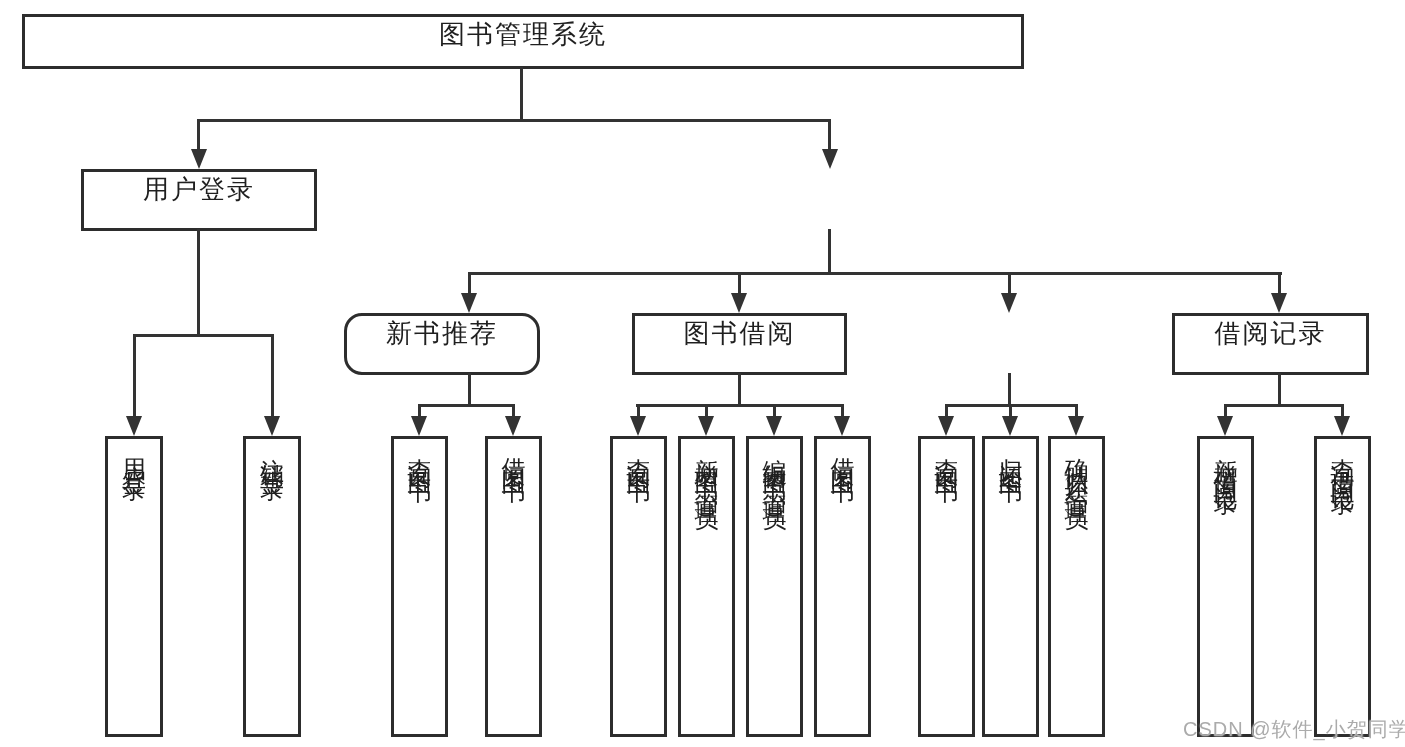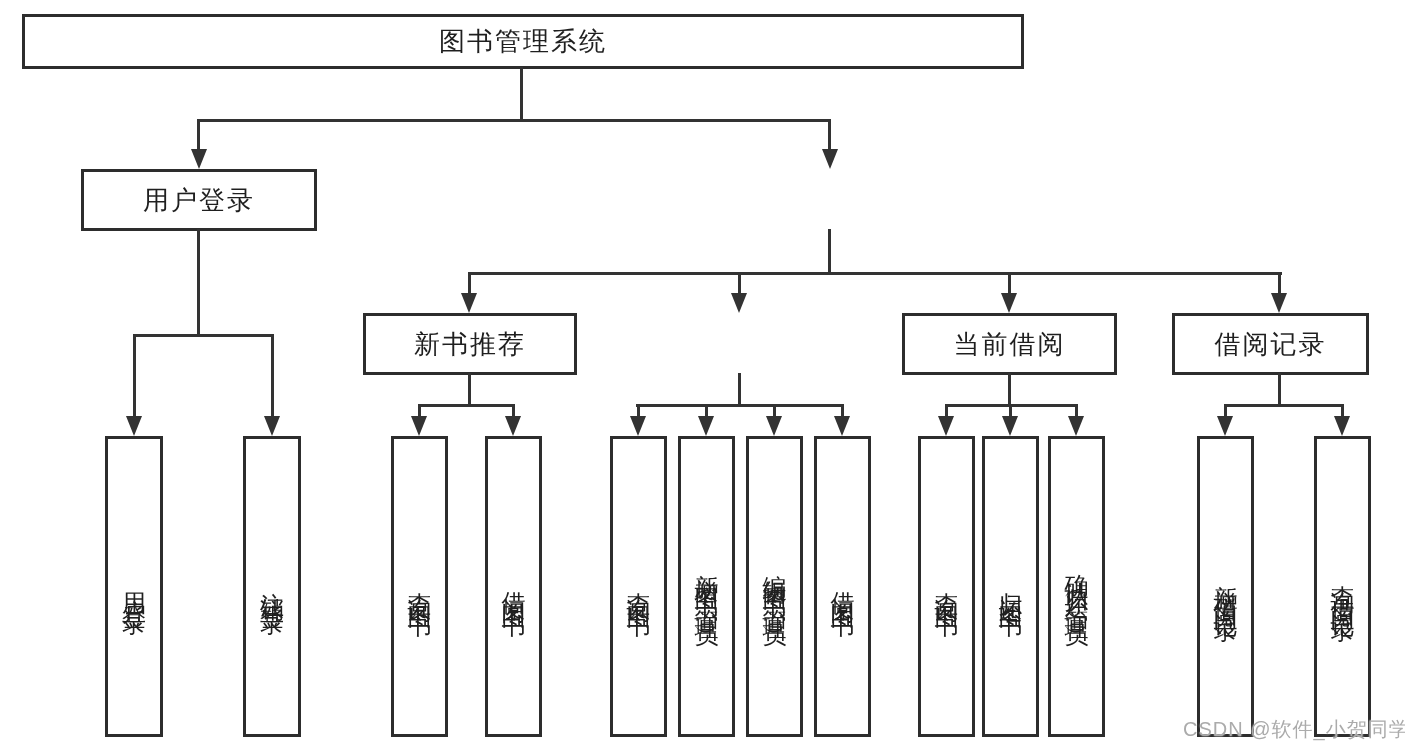--- a/index.html
+++ b/index.html
@@ -5,21 +5,21 @@
   :root{
     --line:#333333; --box_border:#2d2d2d; --text:#1f1f1f; --watermark:#ababab;
   }
   html,body{margin:0;padding:0;background:#ffffff;}
   .canvas{
     position:relative;width:1405px;height:747px;background:#ffffff;overflow:hidden;
     font-family:"Liberation Sans","DejaVu Sans",sans-serif;color:var(--text);
   }
   .box{
     position:absolute;border:3px solid var(--box_border);background:#ffffff;
-    display:flex;align-items:center;justify-content:center;box-sizing:border-box;
+    display:flex;justify-content:center;box-sizing:border-box;
   }
   .hlabel{font-size:26px;letter-spacing:2px;color:var(--text);}
   .vtext{
     writing-mode:vertical-rl;text-orientation:upright;
     font-size:24px;line-height:1;letter-spacing:7px;color:var(--text);
   }
   .vl{position:absolute;width:3px;background:var(--line);}
   .hl{position:absolute;height:3px;background:var(--line);}
   .arr{
     position:absolute;width:0;height:0;
@@ -63,25 +63,25 @@
   <div class="hl" style="left:468px;top:272px;width:814px;"></div>
   <div class="vl" style="left:468px;top:272px;height:24px;"></div>
   <div class="arr" style="left:461px;top:293px;"></div>
   <div class="vl" style="left:738px;top:272px;height:24px;"></div>
   <div class="arr" style="left:731px;top:293px;"></div>
   <div class="vl" style="left:1008px;top:272px;height:24px;"></div>
   <div class="arr" style="left:1001px;top:293px;"></div>
   <div class="vl" style="left:1278px;top:272px;height:24px;"></div>
   <div class="arr" style="left:1271px;top:293px;"></div>
 
-  <div class="box" style="left:363px;top:313px;width:214px;height:62px;">
+  <div class="box" style="left:344px;top:313px;width:196px;height:62px;border-radius:18px;">
     <span class="hlabel">新书推荐</span>
   </div>
-  <div class="box" style="left:902px;top:313px;width:215px;height:62px;">
-    <span class="hlabel">当前借阅</span>
+  <div class="box" style="left:632px;top:313px;width:215px;height:62px;">
+    <span class="hlabel">图书借阅</span>
   </div>
   <div class="box" style="left:1172px;top:313px;width:197px;height:62px;">
     <span class="hlabel">借阅记录</span>
   </div>
 
   <div class="vl" style="left:468px;top:373px;height:34px;"></div>
   <div class="hl" style="left:418px;top:404px;width:97px;"></div>
   <div class="vl" style="left:418px;top:404px;height:14px;"></div>
   <div class="arr" style="left:411px;top:416px;"></div>
   <div class="vl" style="left:512px;top:404px;height:14px;"></div>

